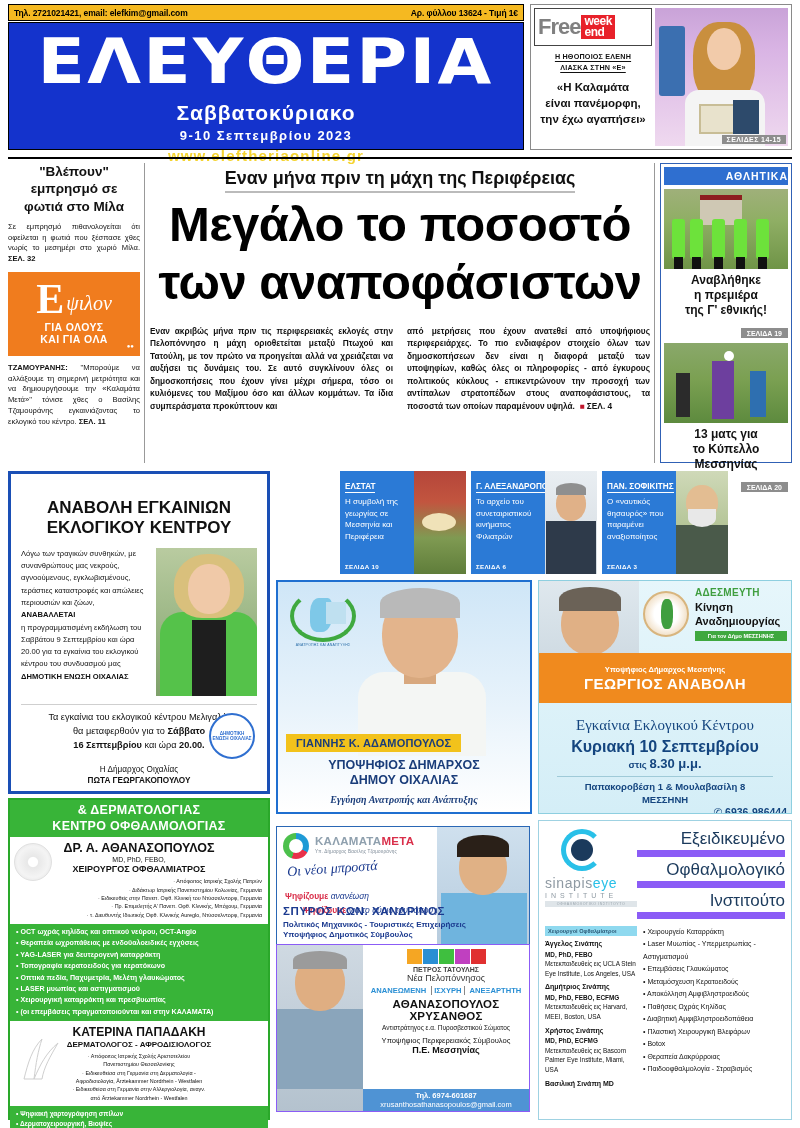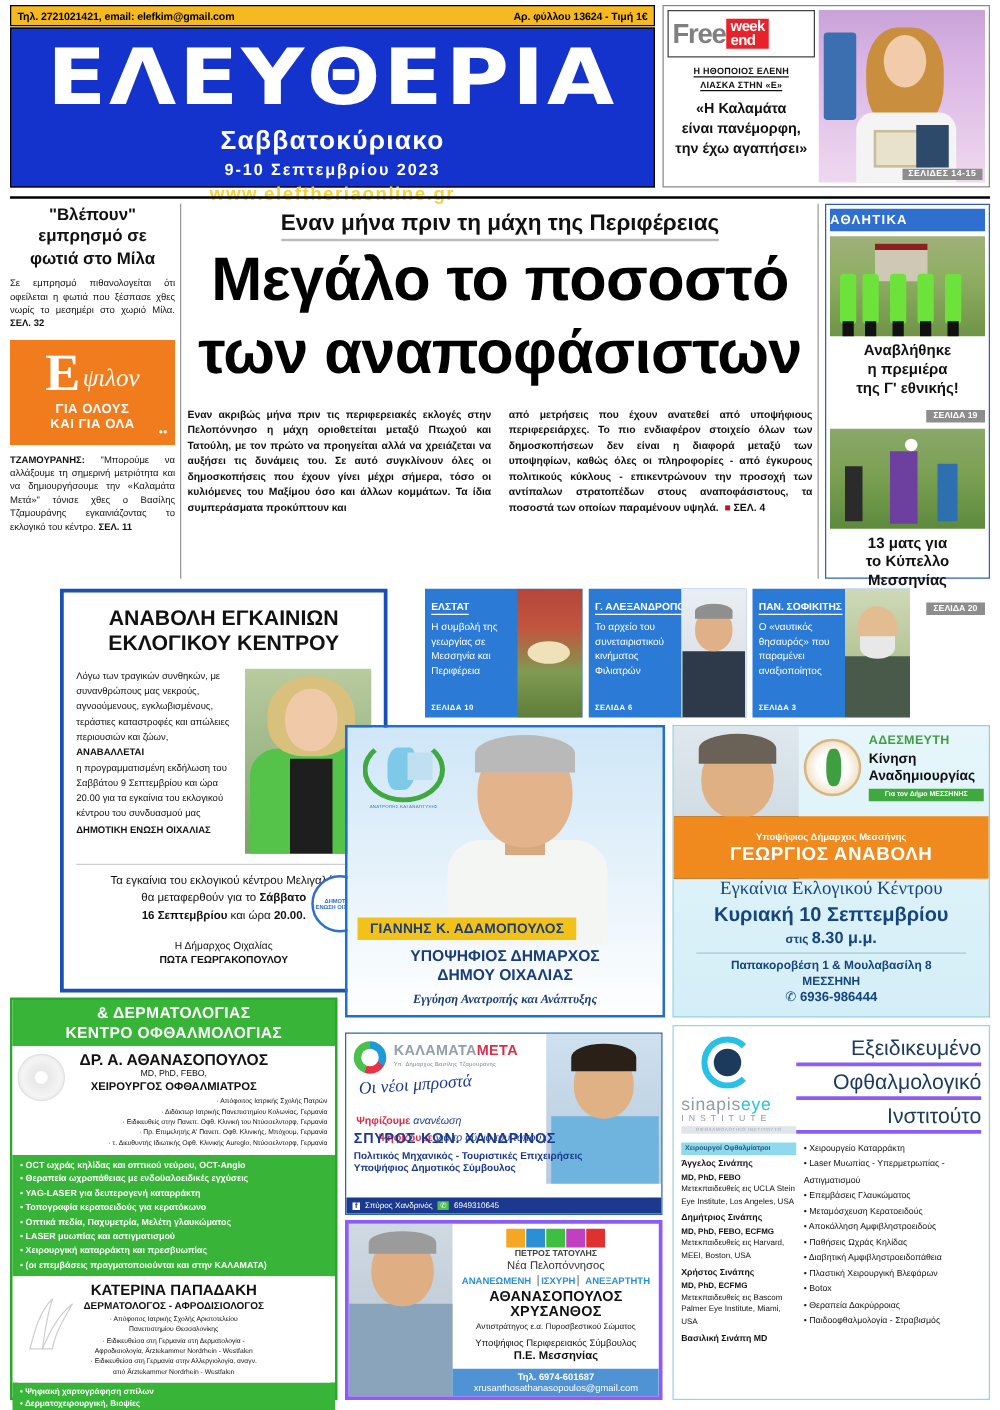--- a/index.html
+++ b/index.html
@@ -116,21 +116,21 @@
   .lede { position:absolute; left:150px; top:325px; width:500px; display:flex; gap:14px; }
   .lede-col { width:243px; font-size:8.3px; line-height:1.5; text-align:justify; color:#111; font-weight:bold;}
   .sel-mark { color:#c0152b; }
 
   
   .sports {
     position:absolute; left:660px; top:163px; width:132px; height:300px;
     border:1px solid #3061b5; background:#fff; padding:3px;
   }
   .sports-hd {
-    background:#2f6fd0; color:#fff; text-align:left; font-size:10.5px;
+    background:#2f6fd0; color:#fff; text-align:right; font-size:10.5px;
     font-weight:bold; letter-spacing:1px; padding:3px 0;
   }
   .sp-img1 {
     height:80px; margin-top:4px;
     background:
       linear-gradient(to bottom,#9fb07a 0%, #8fae64 40%, #6f9447 100%);
     position:relative; overflow:hidden;
   }
   .sp-img1 .pl { position:absolute; bottom:10px; width:13px; height:40px; background:#6de23b; border-radius:3px;}
   .sp-img1 .pl i { position:absolute; bottom:-12px; left:2px; width:9px; height:14px; background:#111; display:block;}
@@ -169,21 +169,21 @@
   .ph-man2 .hr { position:absolute; left:11px; top:12px; width:30px; height:12px; background:#8f8f8f; border-radius:50% 50% 0 0;}
   .ph-man2 .st { position:absolute; left:1px; top:50px; width:50px; height:53px; background:#2e3a4a;}
   .ph-man3 { background:linear-gradient(to bottom,#cfd9b8 0%, #9fb47c 100%);}
   .ph-man3 .hd { position:absolute; left:10px; top:14px; width:32px; height:36px; background:#e3bd92; border-radius:48%;}
   .ph-man3 .bd { position:absolute; left:12px; top:38px; width:28px; height:18px; background:#e8e8e8; border-radius:0 0 50% 50%;}
   .ph-man3 .st { position:absolute; left:0px; top:54px; width:52px; height:49px; background:#4a5a4a;}
 
   
   .ad-anavoli {
     position:absolute; left:8px; top:471px; width:262px; height:323px;
-    border:3px solid #1a4fb5; background:#fff; padding:11px 10px;margin-left:40px;
+    border:3px solid #1a4fb5; background:#fff; padding:24px 10px;
   }
   .av-title { text-align:center; font-size:17px; font-weight:bold; line-height:1.2; color:#111; }
   .av-body { display:flex; margin-top:9px; }
   .av-text { width:136px; font-size:7.6px; line-height:1.62; color:#111; }
   .av-text b { font-weight:bold; }
   .av-photo {
     margin-left:6px; width:106px; height:148px; position:relative; overflow:hidden;
     background:linear-gradient(to bottom,#b9cba0 0%, #9cb786 50%, #7ea06a 100%);
   }
   .av-photo .hair { position:absolute; left:18px; top:6px; width:70px; height:64px; background:#d9c07c; border-radius:48% 48% 40% 40%;}
@@ -287,29 +287,29 @@
   .ts-logo .tree { position:absolute; left:16px; top:6px; width:12px; height:30px; background:#3f9e3f; border-radius:40%;}
   .ts-a { position:absolute; left:56px; top:6px; font-size:10px; font-weight:bold; color:#3f9e3f; letter-spacing:0.3px;}
   .ts-b { position:absolute; left:56px; top:20px; font-size:11px; font-weight:bold; color:#111;}
   .ts-c { position:absolute; left:56px; top:34px; font-size:11px; font-weight:bold; color:#111;}
   .ts-green { position:absolute; left:56px; top:50px; right:4px; background:#3fa83f; color:#fff;
     font-size:5.6px; font-weight:bold; text-align:center; padding:2px 0;}
   .ts-orange { position:absolute; left:0; right:0; bottom:0; height:50px; background:#f08a1e; color:#fff;
     display:flex; flex-direction:column; align-items:center; justify-content:center;}
   .ts-o1 { font-size:7.6px; font-weight:bold;}
   .ts-o2 { font-size:15px; font-weight:bold; letter-spacing:0.5px; margin-top:1px;}
-  .ts-body { padding:0 4px 0 4px; text-align:center; color:#1a3f7a;}
+  .ts-body { padding:14px 4px 0 4px; text-align:center; color:#1a3f7a;}
   .ts-t1 { font-size:15px; font-family:"Liberation Serif", serif; color:#14457f;}
   .ts-t2 { font-size:16px; font-weight:bold; margin-top:4px; color:#14457f;}
   .ts-t3 { font-size:13px; font-weight:bold; color:#14457f;}
   .ts-t3 small { font-size:9.5px; font-weight:bold;}
   .ts-hr { height:1px; background:#9fcad8; margin:5px 14px 4px 14px;}
   .ts-t4 { font-size:9.5px; font-weight:bold; color:#14457f; line-height:1.35;}
   .ts-t5 { font-size:9.5px; font-weight:bold; color:#14457f;}
-  .ts-t6 { font-size:10.5px; font-weight:bold; color:#14457f; margin-top:1px;}
+  .ts-t6 { font-size:10.5px; font-weight:bold; color:#14457f; margin-top:1px;text-align:right;}
 
   
   .ad-meta {
     position:absolute; left:276px; top:826px; width:254px; height:146px;
     border:1px solid #2a67b5; background:#fff; overflow:hidden;
   }
   .meta-inner { position:relative; height:120px; }
   .meta-logo { position:absolute; left:6px; top:6px; width:26px; height:26px; border-radius:50%;
     background:conic-gradient(#1e9ad6 0deg 120deg, #e8324a 120deg 200deg, #4cc04c 200deg 360deg); }
   .meta-logo:after { content:""; position:absolute; left:6px; top:6px; width:14px; height:14px; background:#fff; border-radius:50%;}
@@ -331,22 +331,22 @@
   .meta-name { position:absolute; left:6px; bottom:30px; font-size:11.5px; font-weight:bold; color:#1b3a8f; letter-spacing:0.6px;}
   .meta-r1 { position:absolute; left:6px; bottom:18px; font-size:8px; color:#1b3a8f; font-weight:bold;}
   .meta-r2 { position:absolute; left:6px; bottom:8px; font-size:8px; color:#1b3a8f; font-weight:bold;}
   .meta-bar { position:absolute; left:0; right:0; bottom:0; height:13px; background:#1b3a8f; color:#fff;
     display:flex; align-items:center; gap:4px; padding:0 5px; font-size:6.5px; }
   .meta-bar .fb { background:#fff; color:#1b3a8f; font-weight:bold; padding:0 2px; font-size:6px;}
   .meta-bar .ph { background:#4cc04c; color:#fff; padding:0 2px; font-size:6px;}
 
   
   .ad-athan {
-    position:absolute; left:276px; top:976px; width:254px; height:144px;
-    border:3px solid #8b5cf6; background:#fff; overflow:hidden; display:flex;
+    position:absolute; left:276px; top:944px; width:254px; height:168px;
+    border:1px solid #8b5cf6; background:#fff; overflow:hidden; display:flex;
   }
   .at-photo { width:86px; background:linear-gradient(to bottom,#cfd9e2 0%, #b4c2ce 100%); position:relative; overflow:hidden;}
   .at-photo .hd { position:absolute; left:18px; top:10px; width:50px; height:56px; background:#dfae82; border-radius:48%;}
   .at-photo .hr { position:absolute; left:16px; top:6px; width:54px; height:18px; background:#9b9b9b; border-radius:50% 50% 0 0;}
   .at-photo .st { position:absolute; left:-2px; top:64px; width:92px; height:80px; background:#8aa5bb;}
   .at-right { flex:1; padding:4px 5px 0 5px; text-align:center; position:relative;}
   .at-squares { display:flex; justify-content:center; gap:1px; }
   .at-squares div { width:15px; height:15px; }
   .at-party { font-size:7px; font-weight:bold; color:#444; margin-top:2px;}
   .at-party2{ font-size:9px; color:#333; }
@@ -369,21 +369,21 @@
   .si-logo { width:92px; }
   .si-eye { width:56px; height:46px; position:relative; margin-left:12px;}
   .si-eye .o { position:absolute; left:4px; top:2px; width:42px; height:42px; border:5px solid #29c0e8; border-radius:50%; border-right-color:transparent;}
   .si-eye .p { position:absolute; left:14px; top:12px; width:22px; height:22px; background:#1b3a5c; border-radius:50%;}
   .si-brand { font-size:14px; letter-spacing:0.6px; margin-top:2px;}
   .si-brand .a { color:#8f9aa3; }
   .si-brand .b { color:#29c0e8; }
   .si-inst { font-size:7px; letter-spacing:4px; color:#8f9aa3; margin-top:1px;}
   .si-sub { font-size:3.6px; letter-spacing:0.6px; color:#9aa5ad; margin-top:2px; background:#dfe5e9; padding:1px 0; text-align:center;}
   .si-title { flex:1; text-align:right; padding-top:2px;}
-  .si-title div { font-size:17px; color:#1b3a5c; border-bottom:3px solid #8b5cf6; padding-bottom:1px; margin-bottom:3px;}
+  .si-title div { font-size:17px; color:#1b3a5c; border-bottom:7px solid #8b5cf6; padding-bottom:1px; margin-bottom:3px;}
   .si-body { display:flex; padding:4px 6px 0 6px; }
   .si-left { width:92px; }
   .si-chip { background:#8fd9ef; color:#2c5a78; font-size:5.6px; font-weight:bold; padding:2px 3px; }
   .si-docs { font-size:6.4px; line-height:1.5; color:#111; margin-top:3px;}
   .si-docs .n { font-weight:bold; font-size:7px;}
   .si-docs .d { font-weight:bold; }
   .si-docs p { margin-bottom:4px; }
   .si-list { flex:1; padding-left:6px; }
   .si-list li { list-style:none; font-size:7px; line-height:1.78; color:#111;}
   .si-list li:before { content:"• "; }

